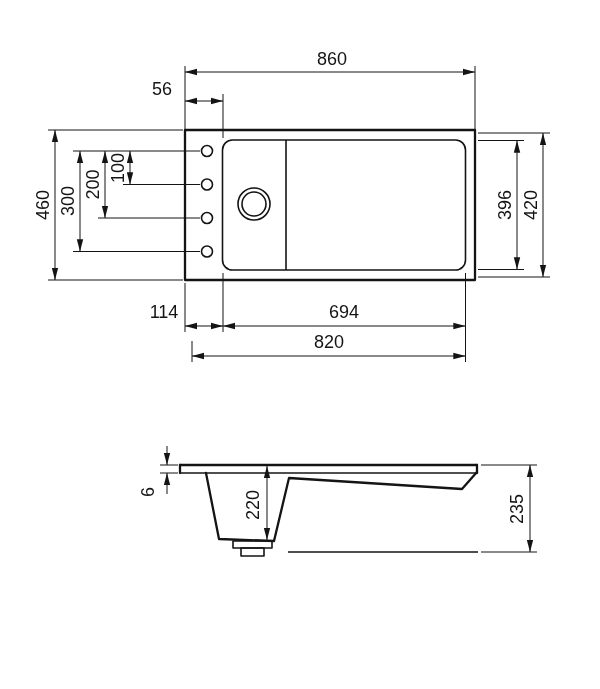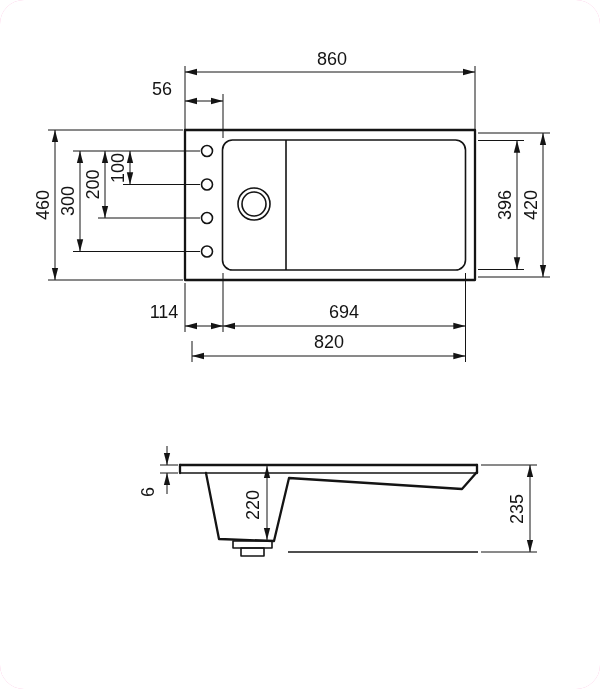--- a/index.html
+++ b/index.html
@@ -6,21 +6,20 @@
     margin: 0;
     padding: 0;
     background: #ffffff;
   }
   .sheet {
     position: relative;
     width: 600px;
     height: 689px;
     background: #f9a8d4;
     overflow: hidden;
-    border-radius: 24px;
   }
   svg {
     display: block;
   }
   .dim-text {
     font-family: "Liberation Sans", sans-serif;
     font-size: 18px;
     fill: #141414;
   }
   .obj {

